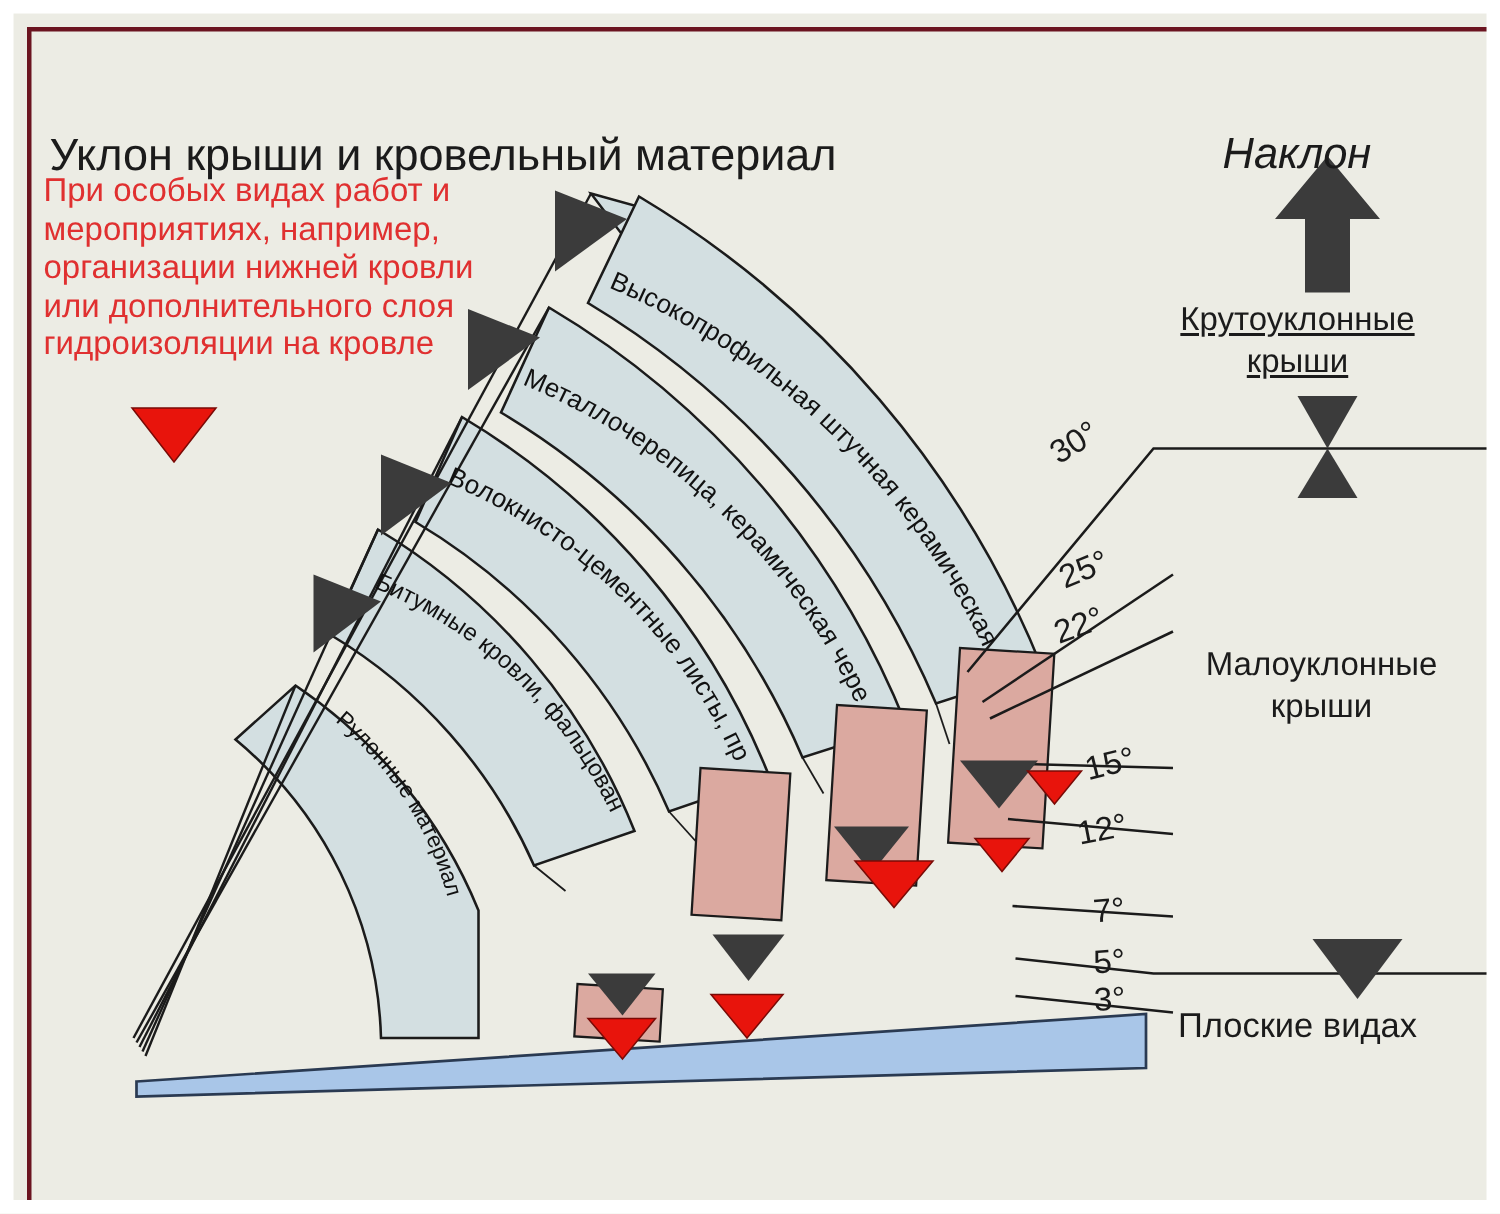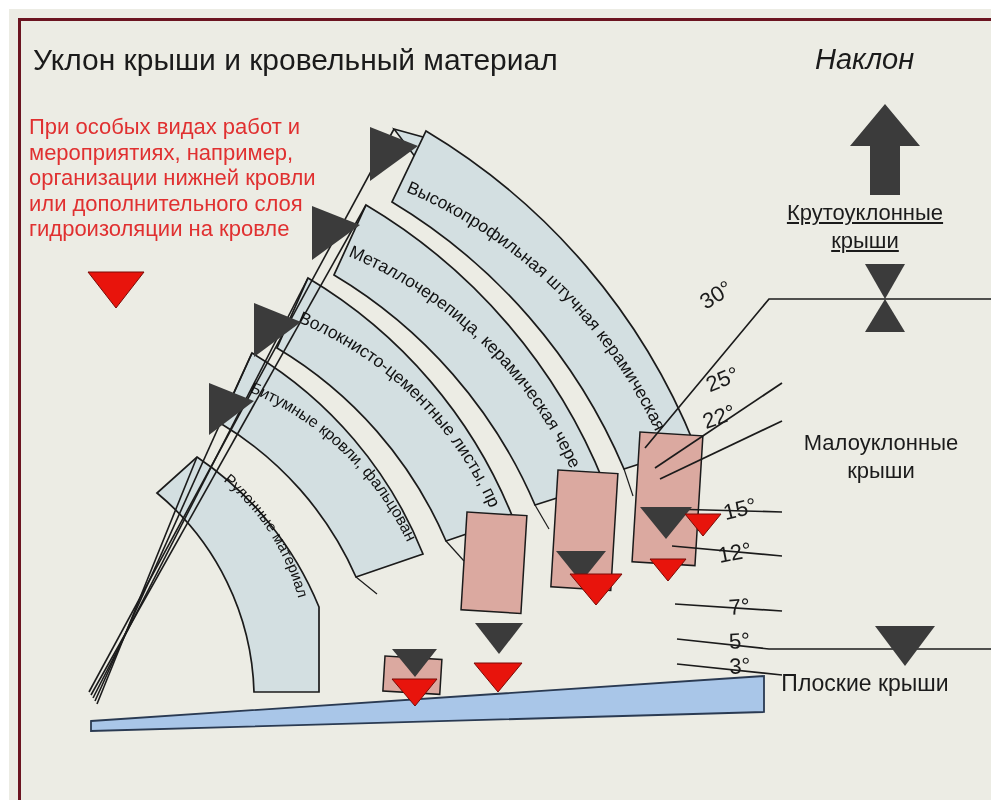--- a/index.html
+++ b/index.html
@@ -30,20 +30,21 @@
     position: absolute;
     left: 0; top: 0;
     width: 1000px; height: 809px;
   }
   .ttl {
     position: absolute;
     font-size: 30px;
     color: #1b1b1b;
     white-space: nowrap;
     letter-spacing: 0px;
+    margin-top: 44px;
   }
   #title { left: 24px; top: 34px; }
   #naklon { left: 806px; top: 34px; font-size: 29px; font-style: italic; }
   .note {
     position: absolute;
     left: 20px; top: 105px;
     width: 330px;
     color: #e03030;
     font-size: 22px;
     line-height: 25.5px;
@@ -225,21 +226,21 @@
 
   <div class="zonelbl" id="zone-steep">
     <div>Крутоуклонные</div>
     <div>крыши</div>
   </div>
   <div class="zonelbl" id="zone-low">
     <div>Малоуклонные</div>
     <div>крыши</div>
   </div>
   <div class="zonelbl" id="zone-flat">
-    <div>Плоские крыши</div>
+    <div>Плоские видах</div>
   </div>
 
   <div class="angle" style="left:700px; top:280px; transform:rotate(-32deg);">30°</div>
   <div class="angle" style="left:703px; top:363px; transform:rotate(-22deg);">25°</div>
   <div class="angle" style="left:699px; top:400px; transform:rotate(-20deg);">22°</div>
   <div class="angle" style="left:718px; top:491px; transform:rotate(-14deg);">15°</div>
   <div class="angle" style="left:712px; top:534px; transform:rotate(-11deg);">12°</div>
   <div class="angle" style="left:721px; top:586px; transform:rotate(-5deg);">7°</div>
   <div class="angle" style="left:721px; top:620px; transform:rotate(-4deg);">5°</div>
   <div class="angle" style="left:721px; top:645px; transform:rotate(-3deg);">3°</div>

